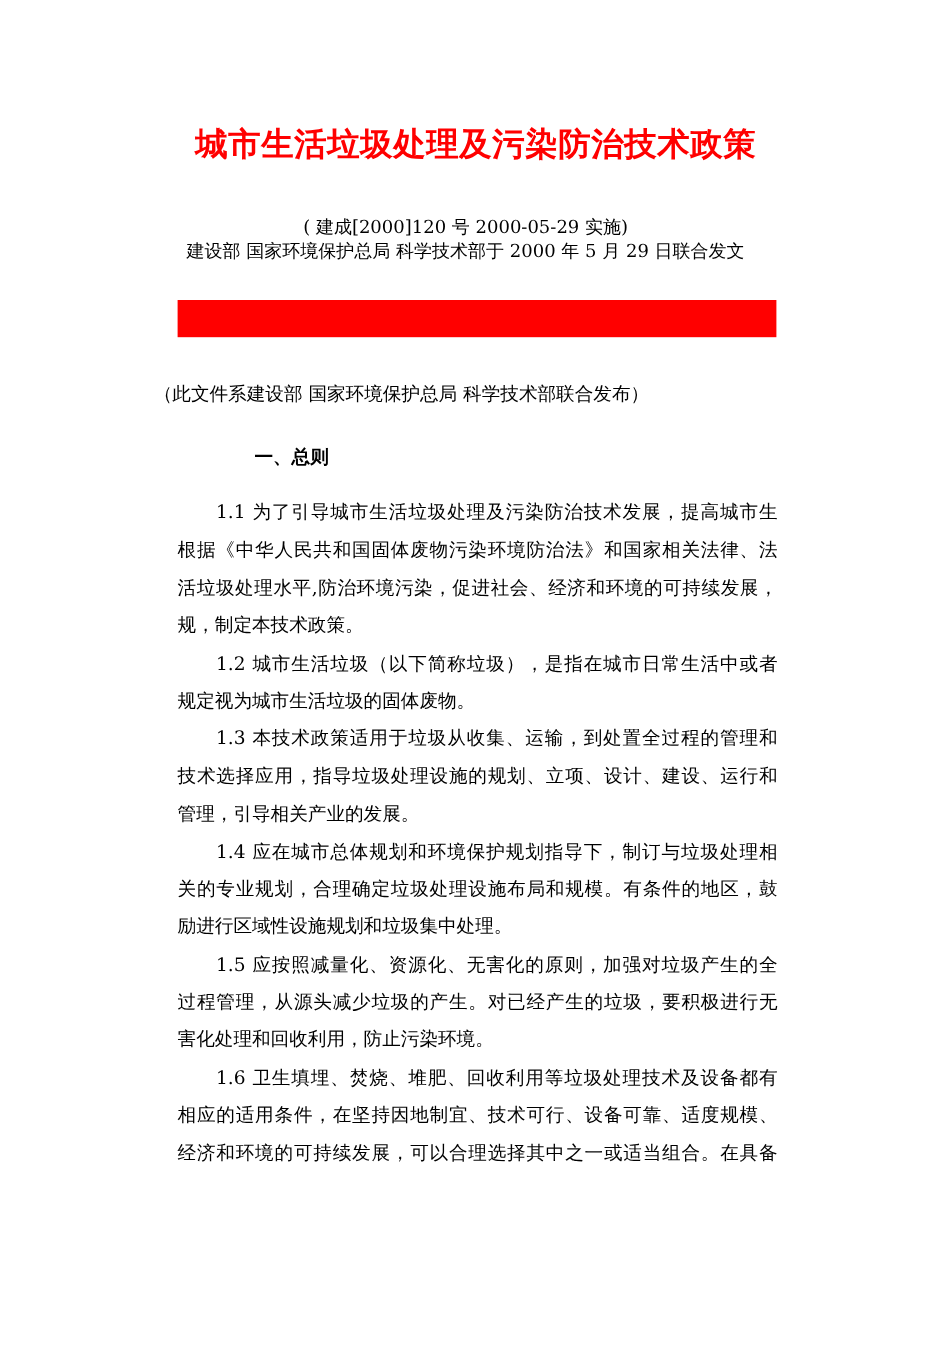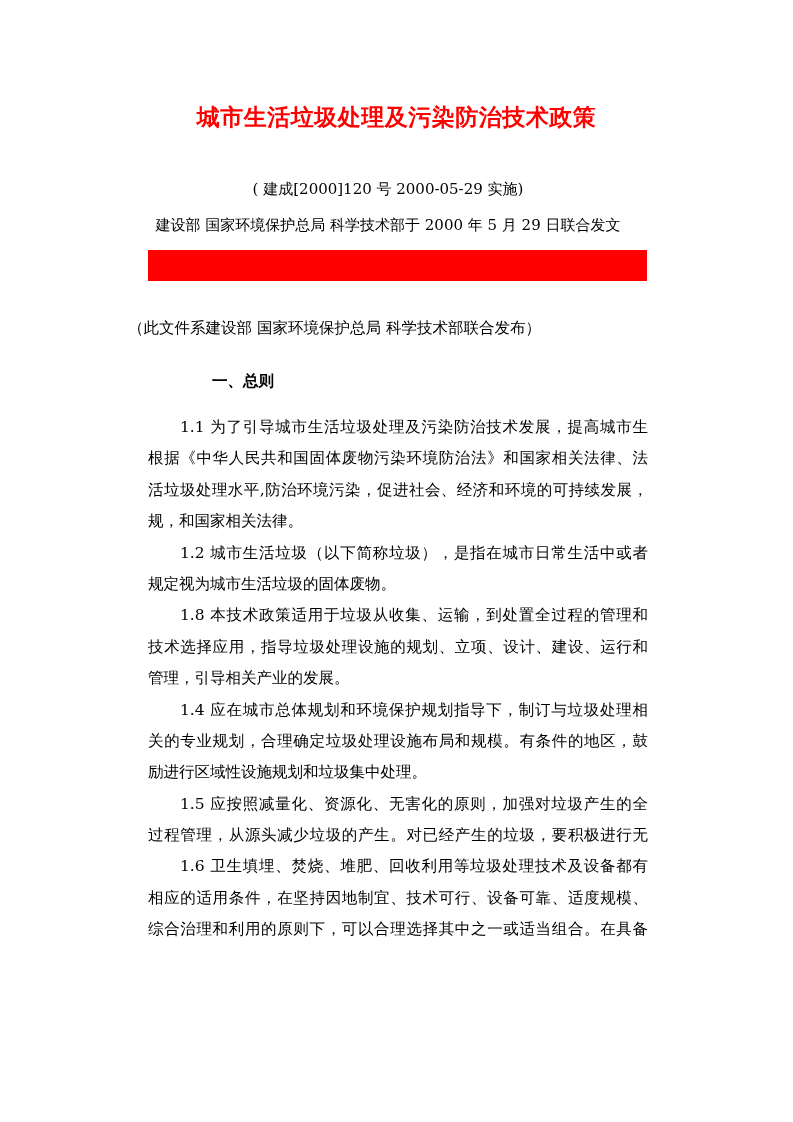--- a/index.html
+++ b/index.html
@@ -1,64 +1,65 @@
 <!DOCTYPE html>
 <html><head>
 <meta charset="utf-8">
 <style>
   html, body { margin: 0; padding: 0; background: #ffffff; }
   body { width: 793px; height: 1122px; position: relative; overflow: hidden;
          font-family: "DejaVu Serif", "Liberation Serif", serif; color: #000; }
   .title { position: absolute; top: 102px; left: 0; width: 793px; text-align: center;
-           color: #ff0000; font-size: 23px; font-weight: bold; letter-spacing: 0.5px;
+           color: #ff0000; font-size: 27px; font-weight: bold; letter-spacing: 0.5px;
            font-family: "DejaVu Sans", "Liberation Sans", sans-serif; }
   .subline { position: absolute; left: 0; width: 776px; text-align: center; font-size: 15px; }
   .redbar { position: absolute; left: 148px; top: 250px; width: 499px; height: 31px; background: #ff0000; }
   .publish { position: absolute; top: 318px; left: 0; width: 669px; text-align: center; font-size: 15.5px; }
   .heading { position: absolute; top: 371px; left: 212px; font-size: 15.5px; font-weight: bold;
              font-family: Liberation Mono, monospace; }
   .body { position: absolute; left: 148px; top: 415px; width: 500px; font-size: 15.5px; }
   .line { height: 31.4px; line-height: 24px; white-space: nowrap; text-align: justify;
           text-align-last: justify; }
   .line.last { text-align-last: left; }
   .line.first { padding-left: 32px; }
 </style>
 </head>
 <body>
 
 <div class="title">城市生活垃圾处理及污染防治技术政策</div>
 <div class="subline" style="top:180px;">( 建成[2000]120 号 2000-05-29 实施)</div>
-<div class="subline" style="top:216px;">建设部 国家环境保护总局 科学技术部于 2000 年 5 月 29 日联合发文</div>
+<div class="subline" style="top:200px;">建设部 国家环境保护总局 科学技术部于 2000 年 5 月 29 日联合发文</div>
 <div class="redbar"></div>
 <div class="publish">（此文件系建设部 国家环境保护总局 科学技术部联合发布）</div>
 <div class="heading">一、总则</div>
 
 <div class="body">
   <div>
     <div class="line first">1.1 为了引导城市生活垃圾处理及污染防治技术发展，提高城市生</div>
     <div class="line">根据《中华人民共和国固体废物污染环境防治法》和国家相关法律、法</div>
     <div class="line">活垃圾处理水平,防治环境污染，促进社会、经济和环境的可持续发展，</div>
-    <div class="line last">规，和国家相关法律。</div>
+    <div class="line last">规，制定本技术政策。</div>
   </div>
   <div>
     <div class="line first">1.2 城市生活垃圾（以下简称垃圾），是指在城市日常生活中或者</div>
     <div class="line last">规定视为城市生活垃圾的固体废物。</div>
   </div>
   <div>
-    <div class="line first">1.8 本技术政策适用于垃圾从收集、运输，到处置全过程的管理和</div>
+    <div class="line first">1.3 本技术政策适用于垃圾从收集、运输，到处置全过程的管理和</div>
     <div class="line">技术选择应用，指导垃圾处理设施的规划、立项、设计、建设、运行和</div>
     <div class="line last">管理，引导相关产业的发展。</div>
   </div>
   <div>
     <div class="line first">1.4 应在城市总体规划和环境保护规划指导下，制订与垃圾处理相</div>
     <div class="line">关的专业规划，合理确定垃圾处理设施布局和规模。有条件的地区，鼓</div>
     <div class="line last">励进行区域性设施规划和垃圾集中处理。</div>
   </div>
   <div>
     <div class="line first">1.5 应按照减量化、资源化、无害化的原则，加强对垃圾产生的全</div>
     <div class="line">过程管理，从源头减少垃圾的产生。对已经产生的垃圾，要积极进行无</div>
+    <div class="line last">害化处理和回收利用，防止污染环境。</div>
   </div>
   <div>
     <div class="line first">1.6 卫生填埋、焚烧、堆肥、回收利用等垃圾处理技术及设备都有</div>
     <div class="line">相应的适用条件，在坚持因地制宜、技术可行、设备可靠、适度规模、</div>
-    <div class="line">综合治理和利用的原则下，可以合理选择其中之一或适当组合。在具备</div>
+    <div class="line">经济和环境的可持续发展，可以合理选择其中之一或适当组合。在具备</div>
   </div>
 </div>
 
 </body></html>

